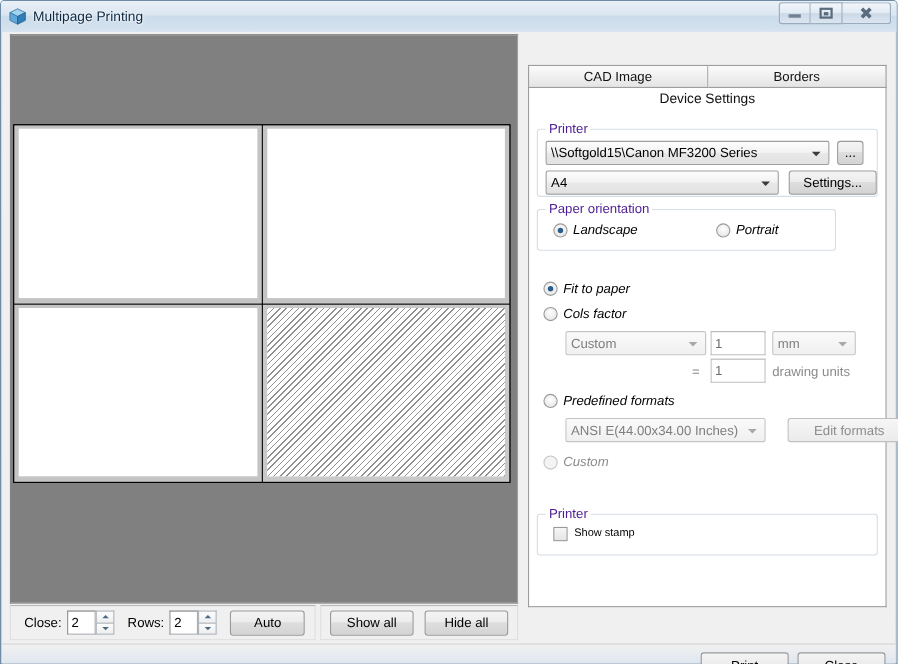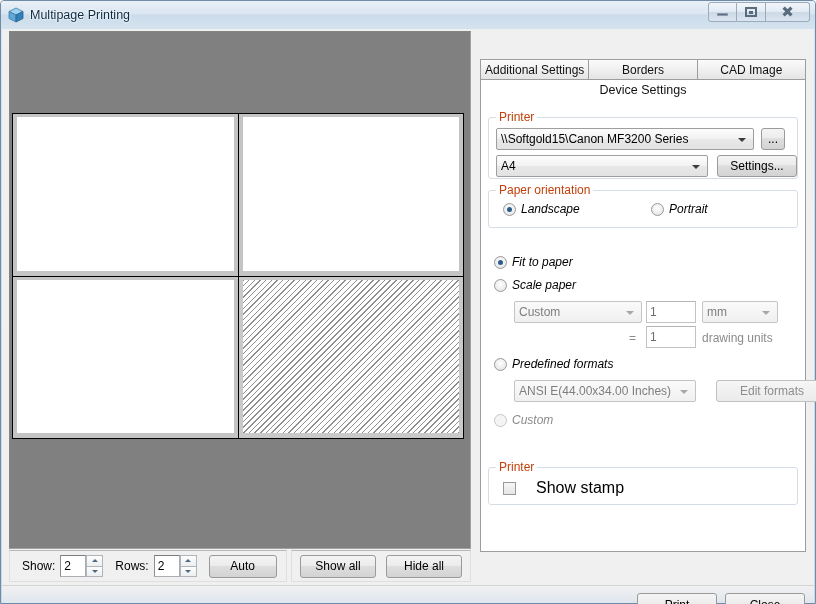--- a/index.html
+++ b/index.html
@@ -271,23 +271,23 @@
     left: 3px; top: 3px;
     width: 5px; height: 5px;
     border-radius: 50%;
     background: #2b5d8c;
   }
   .radio.dis { color: #8b8b8b; }
   .radio.dis .dot { border-color: #c6c6c6; background: #f4f4f4; }
 
   .checkbox {
     display: flex;
-    align-items: center;
-    font-size: 16px;
-    gap: 20px;
+    align-items: flex-start;
+    font-size: 10px;
+    gap: 6px;
   }
   .checkbox .box {
     width: 13px; height: 13px;
     border: 1px solid #9a9a9a;
     background: linear-gradient(to bottom, #f6f6f6, #e6e6e6);
     flex: 0 0 auto;
   }
 
   
   .right-panel {
@@ -335,21 +335,21 @@
     position: absolute;
     border: 1px solid #d6dde6;
     border-radius: 3px;
   }
   .group > .gtitle {
     position: absolute;
     left: 7px; top: -8px;
     background: #ffffff;
     padding: 0 3px;
     font-size: 12px;
-    color: #c2410c;
+    color: #4c1d95;
   }
 
   .gray-label { color: #8b8b8b; font-size: 12px; }
   .eq { color: #8b8b8b; font-size: 12px; }
 
   
   .footer {
     position: absolute;
     left: 0; top: 556px;
     width: 812px; height: 18px;
@@ -406,21 +406,21 @@
             <div class="page-sheet"></div>
           </div>
           <div class="page-cell hatched">
             <div class="page-sheet"></div>
           </div>
         </div>
       </div>
     </div>
 
     <div class="bottom-bar-left">
-      <span class="fld-label">Show:</span>
+      <span class="fld-label">Close:</span>
       <input class="textbox" style="width: 26px;" value="2">
       <div class="spin">
         <div>
             <div class="tri-up"></div>
           </div>
         <div>
             <div class="tri-dn"></div>
           </div>
       </div>
       <span class="fld-label">Rows:</span>
@@ -437,65 +437,64 @@
     </div>
 
     <div class="bottom-bar-right">
       <div class="btn" style="width:76px;">Show all</div>
       <div class="btn" style="width:76px;">Hide all</div>
     </div>
 
     <div class="right-panel">
 
       <div class="tabrow">
-        <div class="tab">Additional Settings</div>
+        <div class="tab">CAD Image</div>
         <div class="tab">Borders</div>
-        <div class="tab">CAD Image</div>
       </div>
 
       <div class="tabbody"></div>
 
       <div class="active-tab-label">Device Settings</div>
 
       <div class="group" style="left:8px; top:84px; width:310px; height:62px;">
         <span class="gtitle">Printer</span>
         <div class="combo" style="position:absolute; left:7px; top:10px; width:258px;">
           <span>\\Softgold15\Canon MF3200 Series</span>
           <span class="arrow"></span>
         </div>
         <div class="btn" style="position:absolute; left:272px; top:10px; width:24px; height:22px;">...</div>
         <div class="combo" style="position:absolute; left:7px; top:37px; width:212px;">
           <span>A4</span>
           <span class="arrow"></span>
         </div>
         <div class="btn" style="position:absolute; left:228px; top:37px; width:80px; height:22px;">Settings...</div>
       </div>
 
-      <div class="group" style="left:8px; top:157px; width:310px; height:38px;">
+      <div class="group" style="left:8px; top:157px; width:272px; height:38px;">
         <span class="gtitle">Paper orientation</span>
         <div class="radio on" style="position:absolute; left:14px; top:11px;">
           <span class="dot"></span>
           <span>Landscape</span>
         </div>
         <div class="radio" style="position:absolute; left:162px; top:11px;">
           <span class="dot"></span>
           <span>Portrait</span>
         </div>
       </div>
 
       <div style="position:absolute; left:8px; top:206px; width:310px; height:190px;">
 
         <div class="radio on" style="position:absolute; left:6px; top:16px;">
           <span class="dot"></span>
           <span>Fit to paper</span>
         </div>
 
         <div class="radio" style="position:absolute; left:6px; top:39px;">
           <span class="dot"></span>
-          <span>Scale paper</span>
+          <span>Cols factor</span>
         </div>
 
         <div class="combo dis" style="position:absolute; left:26px; top:62px; width:128px;">
           <span>Custom</span>
           <span class="arrow"></span>
         </div>
         <input class="textbox dis" style="position: absolute; left: 158px; top: 62px; width: 50px;" value="1">
         <div class="combo dis" style="position:absolute; left:214px; top:62px; width:76px;">
           <span>mm</span>
           <span class="arrow"></span>

